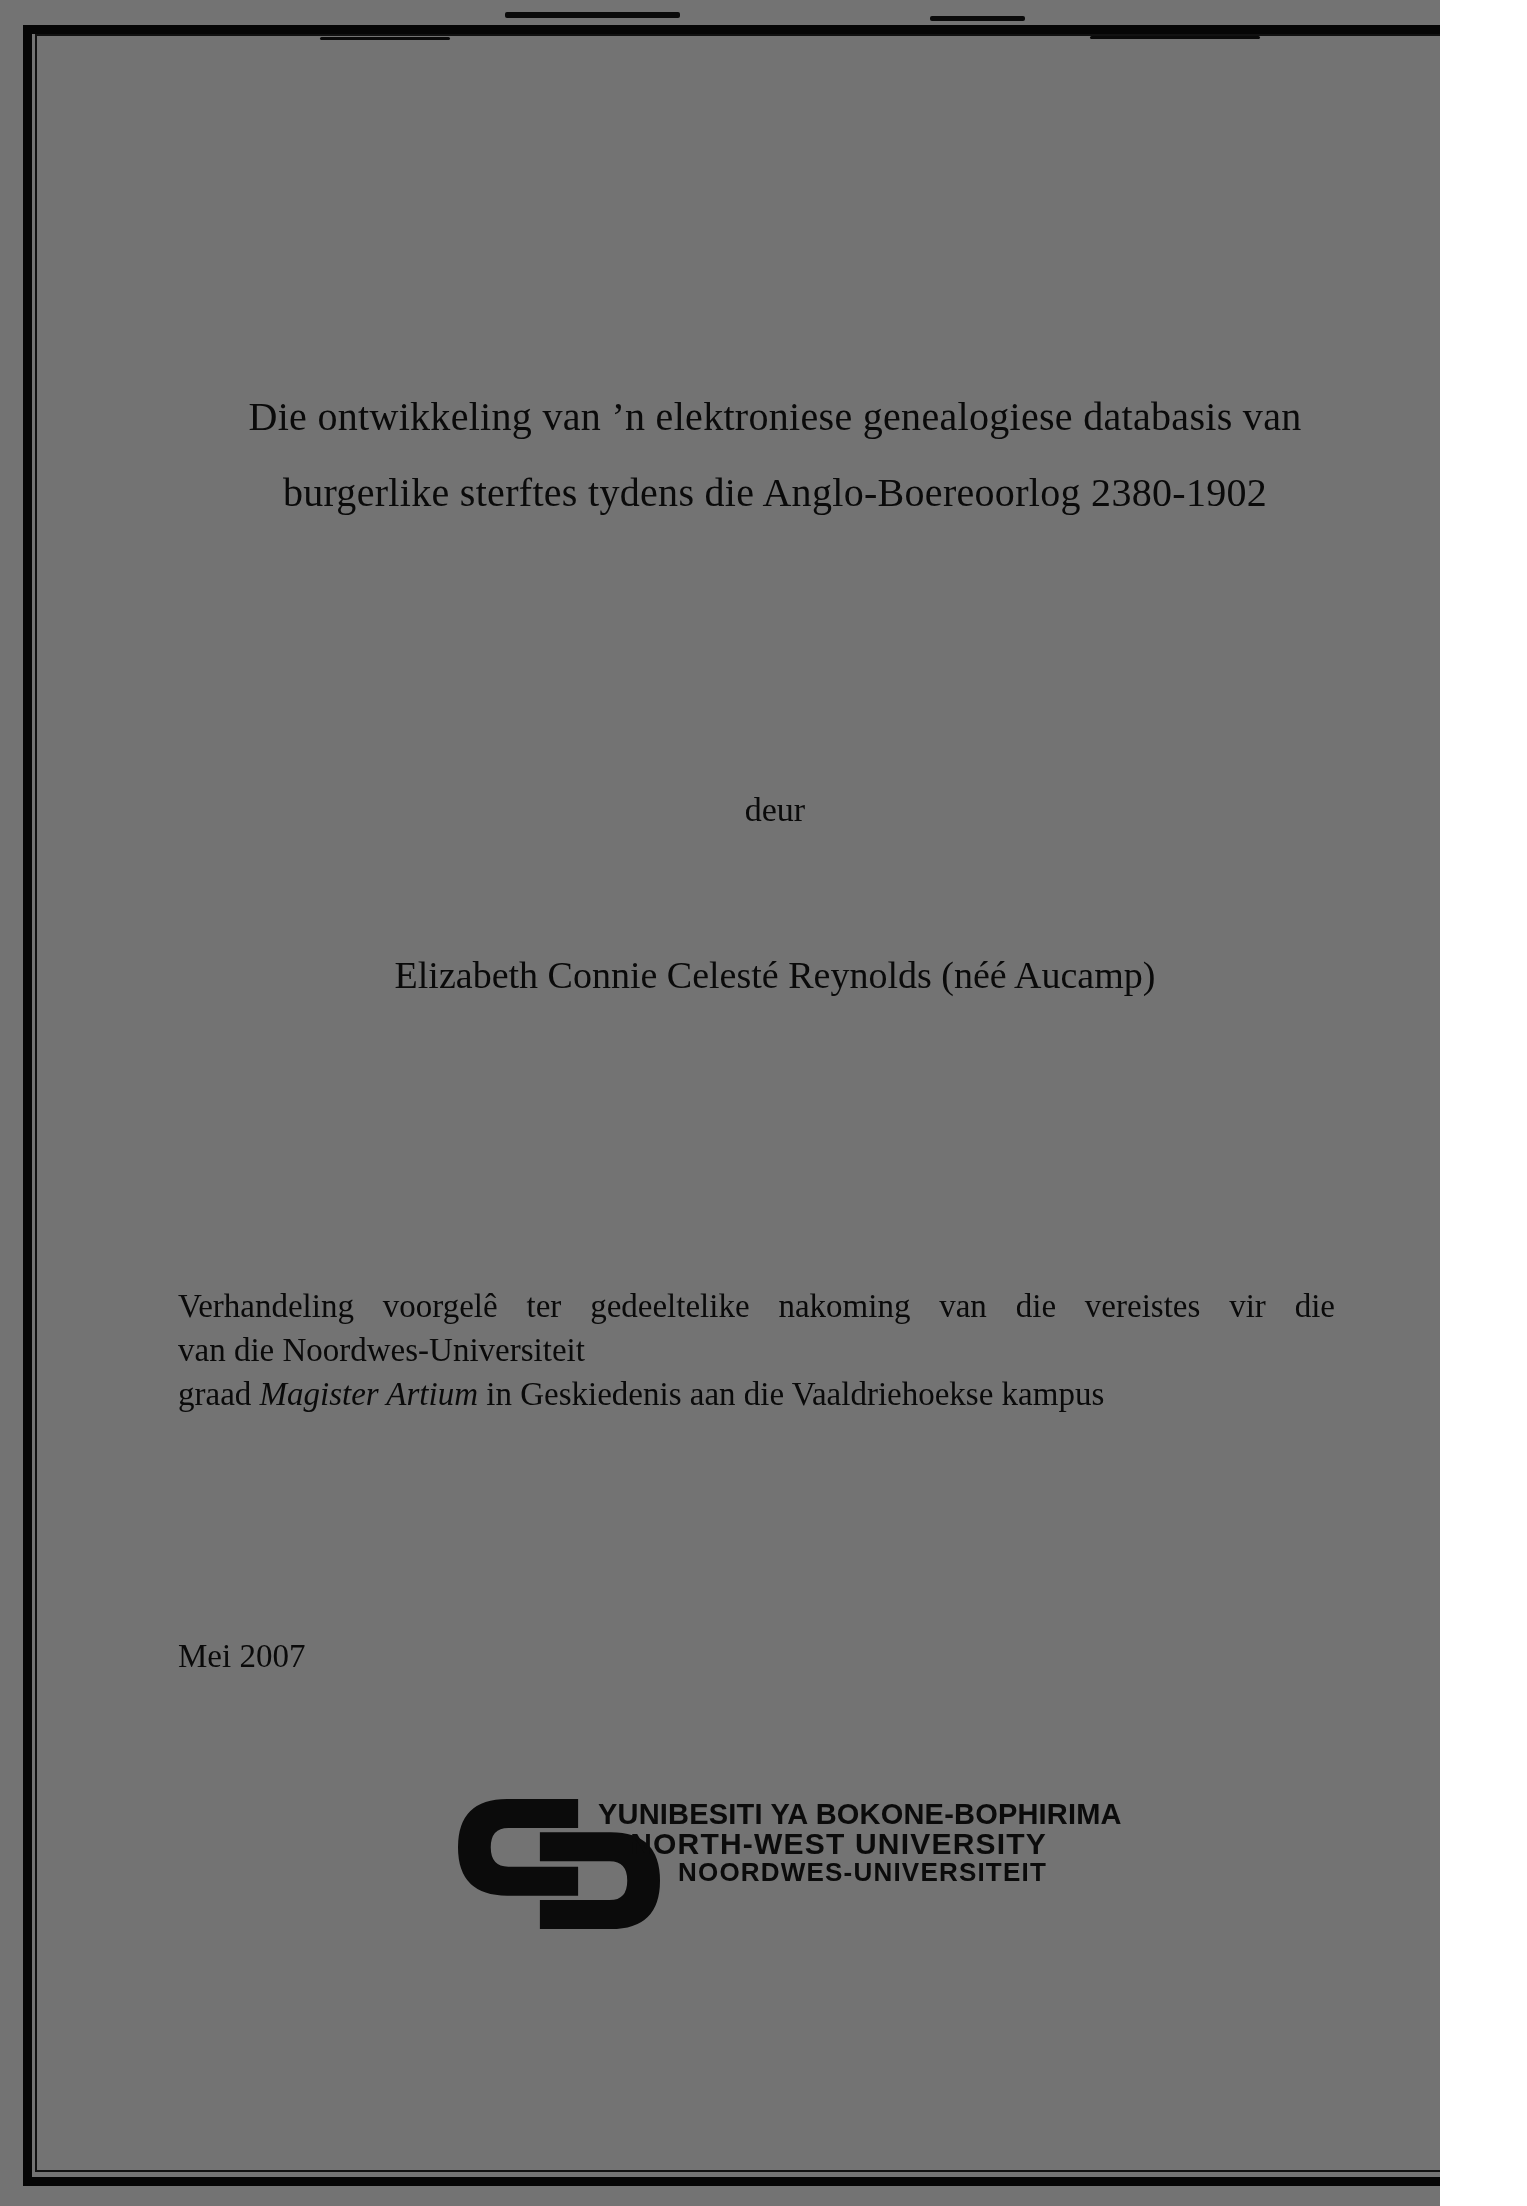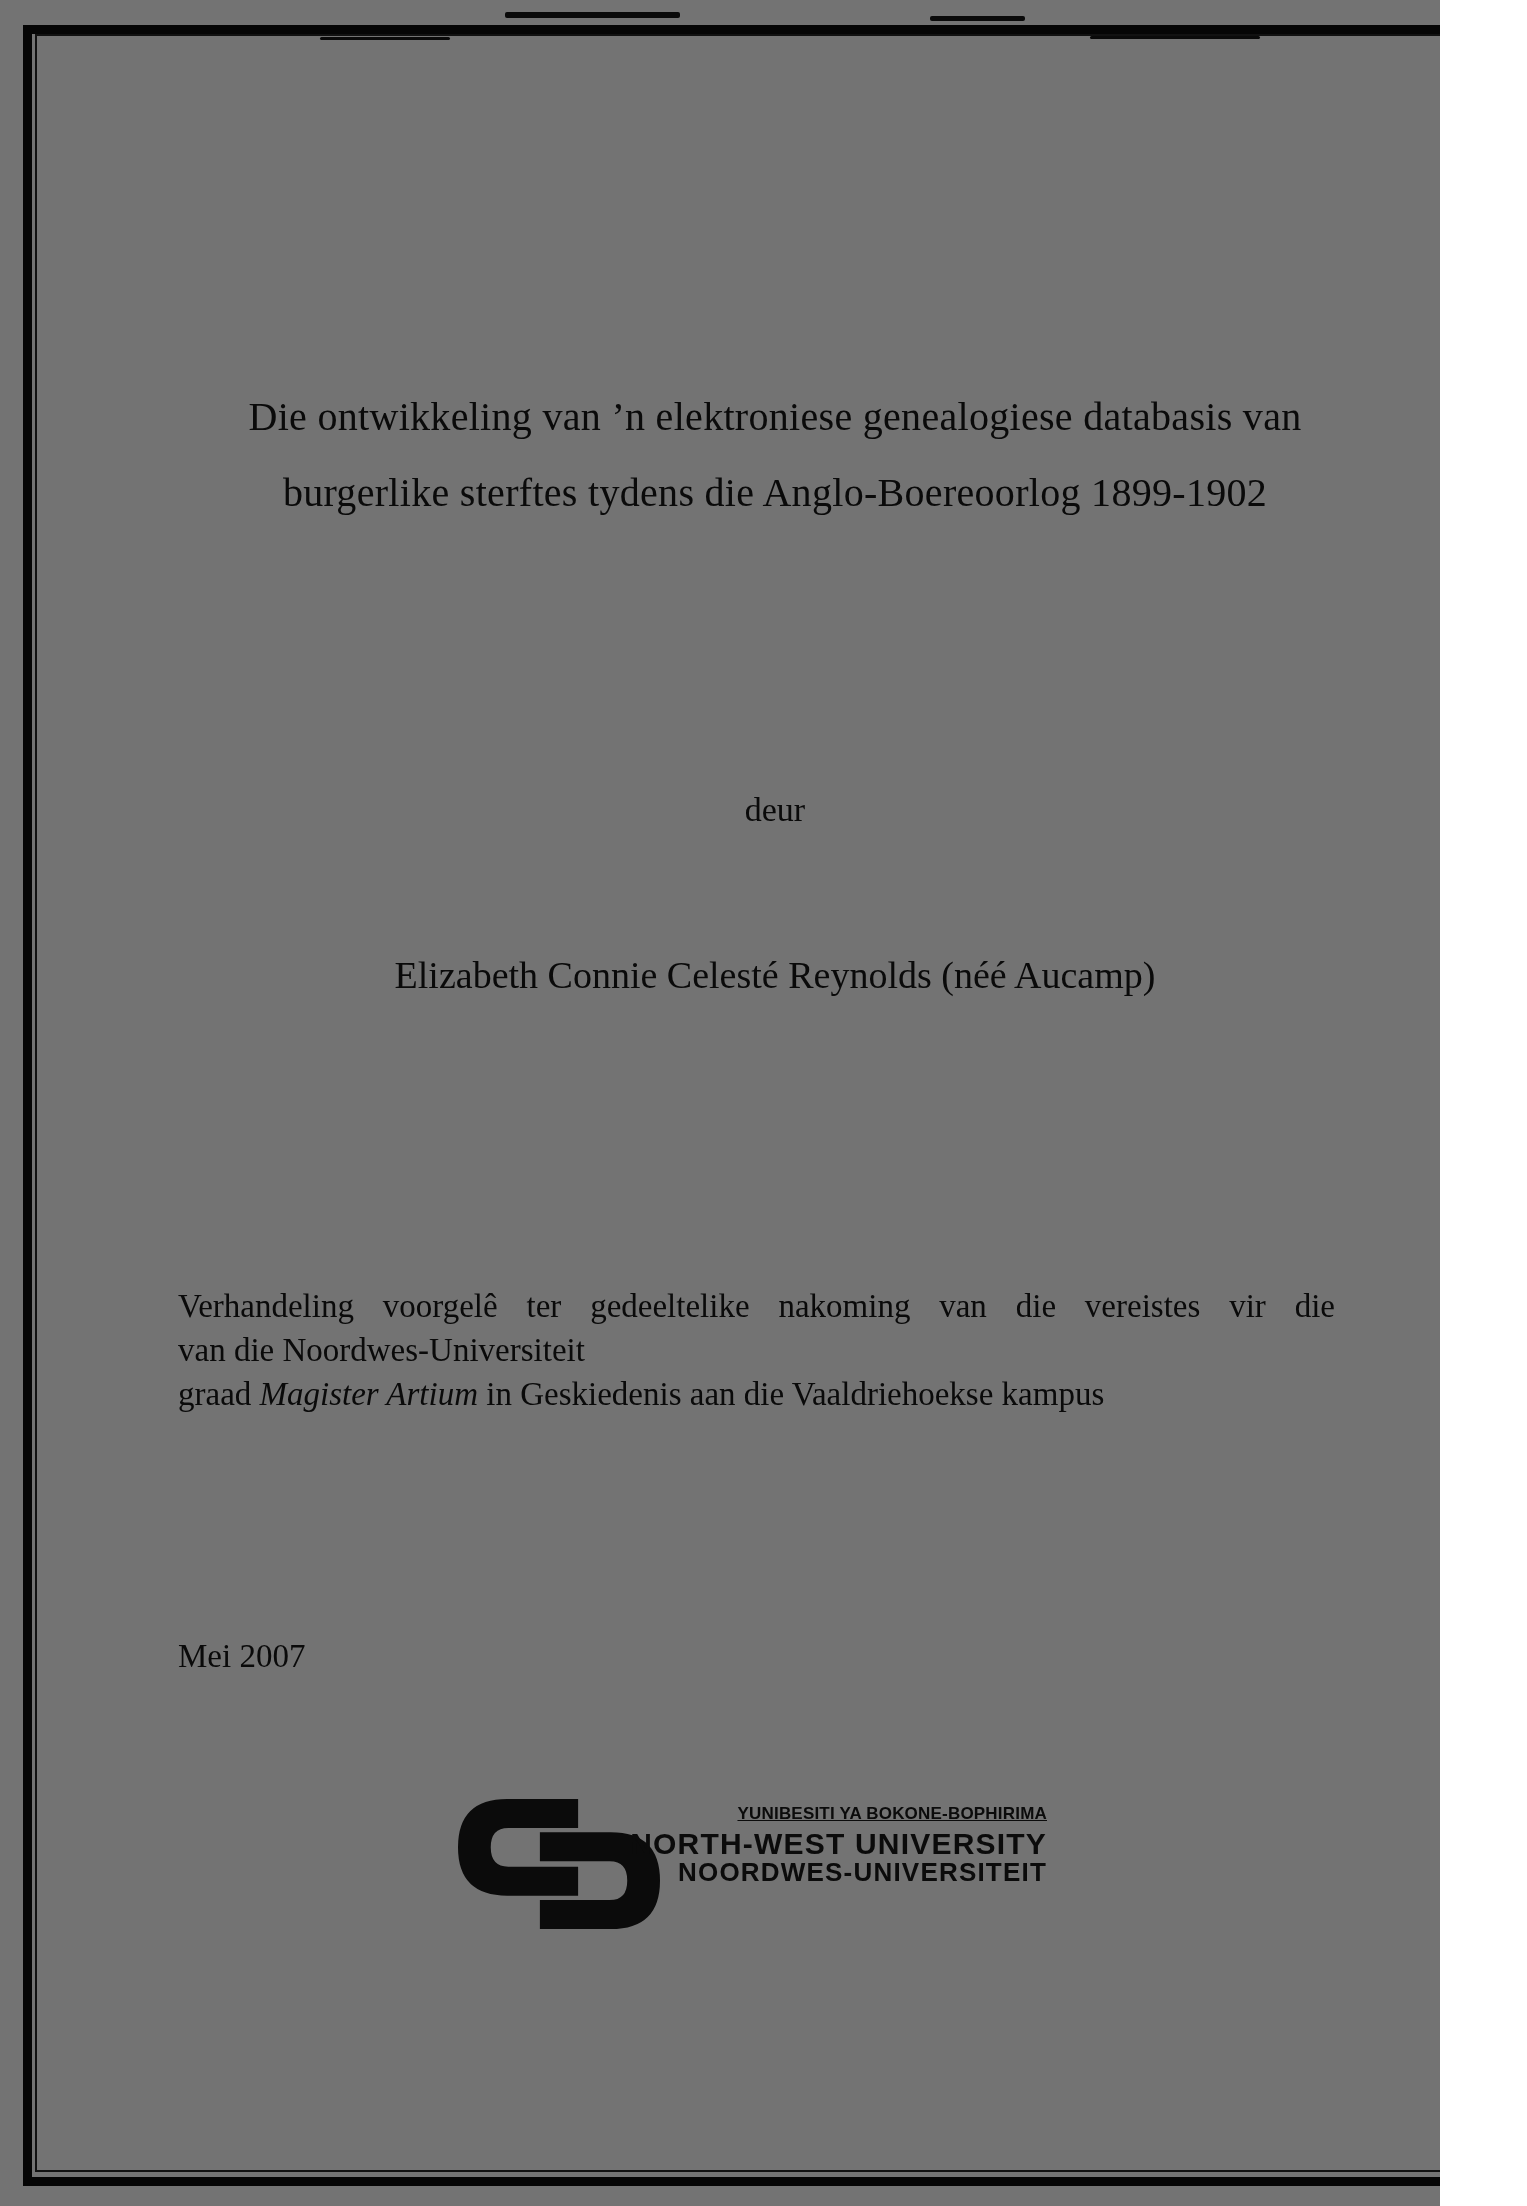--- a/index.html
+++ b/index.html
@@ -46,38 +46,38 @@
     font-size:33px;line-height:43px;
   }
 
   .logo-mark{position:absolute;left:458px;top:1799px;width:202px;height:130px;}
   .logo-text{
     position:absolute;left:598px;top:1799px;width:449px;
     text-align:right;
     font-family:"Liberation Sans","DejaVu Sans",sans-serif;
     font-weight:700;color:#0b0b0b;white-space:nowrap;
   }
-  .logo-l1{font-size:17px;line-height:30px;letter-spacing:0.2px;text-decoration:underline;}
+  .logo-l1{font-size:29px;line-height:30px;letter-spacing:0.2px;}
   .logo-l2{font-size:30px;line-height:29px;letter-spacing:1.2px;}
   .logo-l3{font-size:26px;line-height:29px;letter-spacing:1.2px;}
 </style>
 </head>
 <body>
 
 <div class="page">
 
   <div class="frame-outer"></div>
   <div class="frame-inner"></div>
   <div class="scan-artifact a1"></div>
   <div class="scan-artifact a2"></div>
   <div class="scan-artifact a3"></div>
   <div class="scan-artifact a4"></div>
 
   <div class="centerband title-line t1">Die ontwikkeling van ’n elektroniese genealogiese databasis van</div>
-  <div class="centerband title-line t2">burgerlike sterftes tydens die Anglo-Boereoorlog 1899-1902</div>
+  <div class="centerband title-line t2">burgerlike sterftes tydens die Anglo-Boereoorlog 2380-1902</div>
 
   <div class="centerband author">Elizabeth Connie Celesté Reynolds (néé Aucamp)</div>
 
   <div class="centerband byline">deur</div>
 
   <div class="submission">
     <div class="just">Verhandeling voorgelê ter gedeeltelike nakoming van die vereistes vir die</div>
     <div>van die Noordwes-Universiteit</div>
     <div>
       <span>graad </span><em>Magister Artium</em><span> in Geskiedenis aan die Vaaldriehoekse kampus</span>

